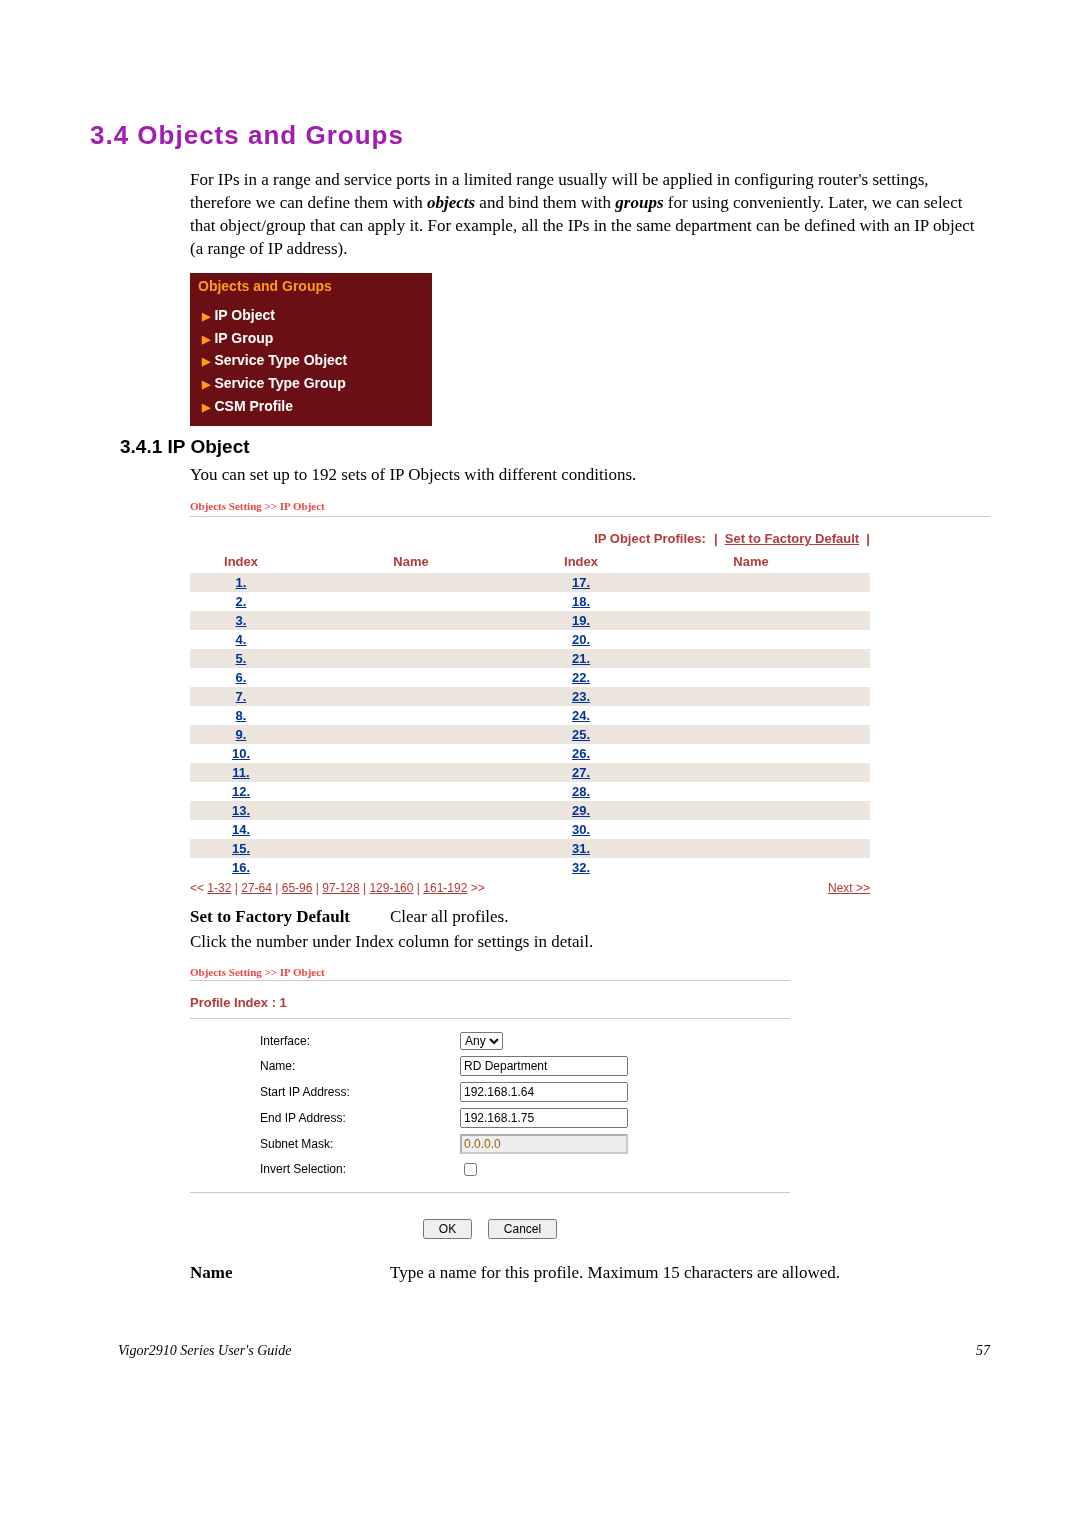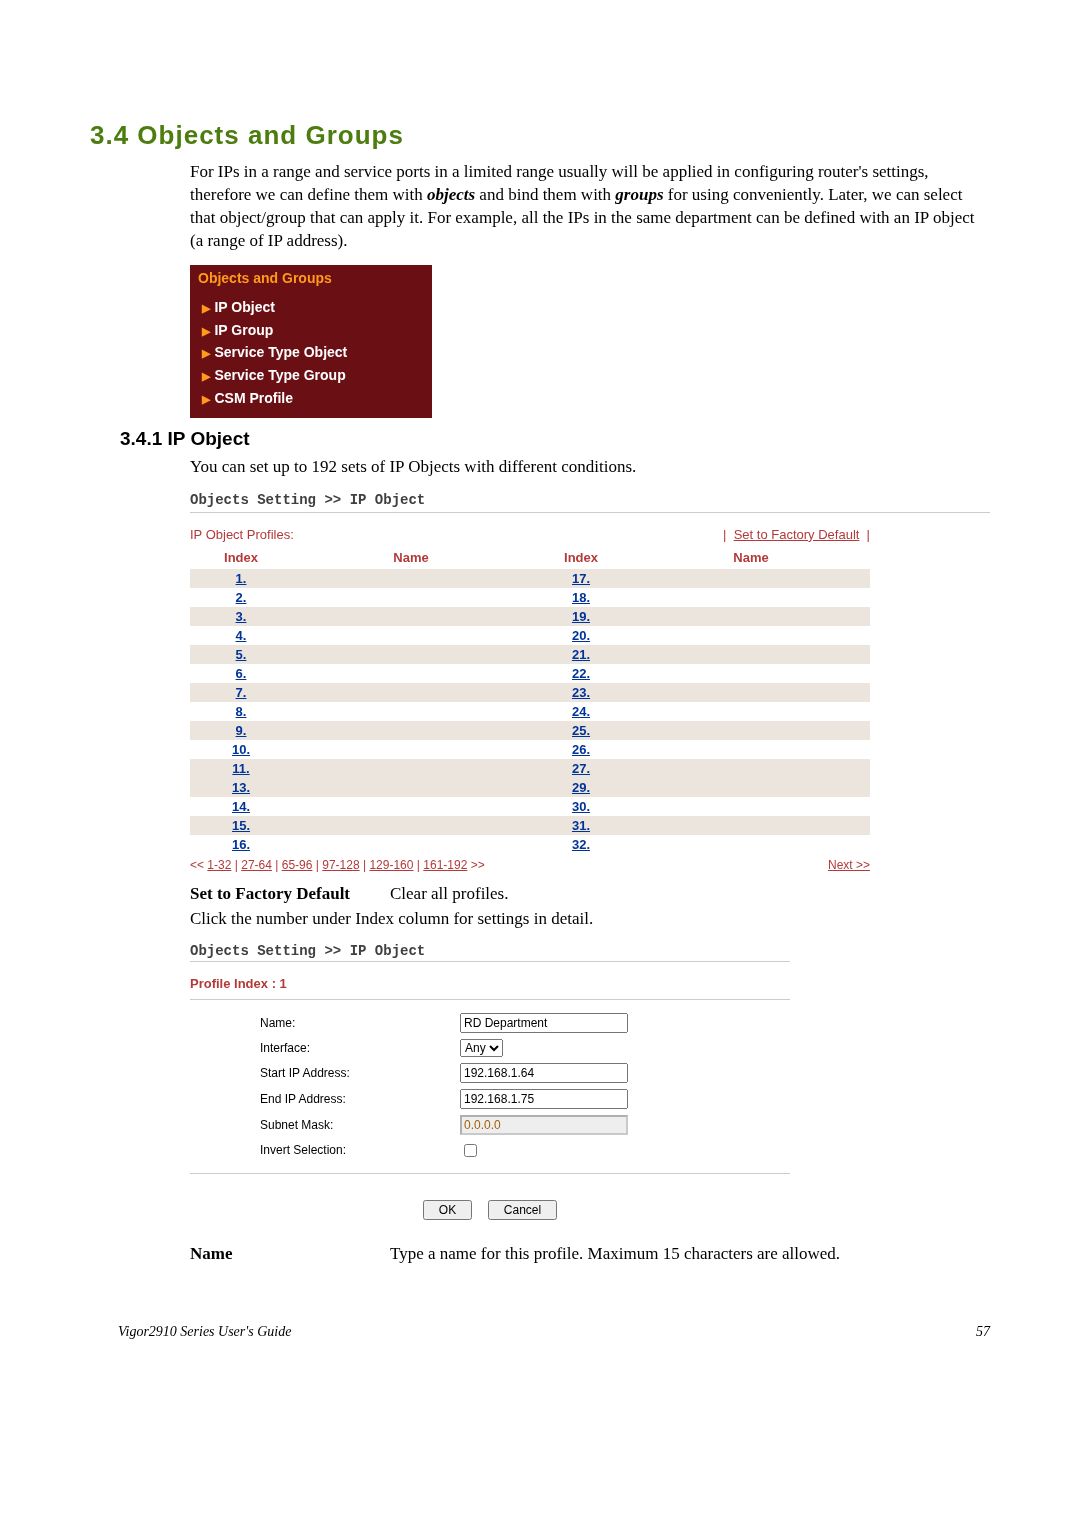--- a/index.html
+++ b/index.html
@@ -7,23 +7,23 @@
     font-family: "Times New Roman", serif;
     background: #fff;
     color: #000;
     width: 1080px;
     padding: 120px 90px 40px 90px;
     box-sizing: border-box;
   }
   .section-title {
     font-family: Arial, Helvetica, sans-serif;
     font-size: 26px;
-    color: #4d7c0f;
+    color: #a21caf;
     letter-spacing: 1px;
-    margin: 0 0 10px 0;
+    margin: 0 0 18px 0;
   }
   .body-block {
     margin-left: 100px;
     font-size: 17px;
     line-height: 1.35;
   }
   .body-block p { margin: 4px 0 12px 0; }
   .body-block em.ital { font-style: italic; font-weight: bold; }
 
   .menu-panel {
@@ -50,33 +50,33 @@
   .menu-item .tri { color:#ff9a1a; margin-right:4px; font-size:11px; }
 
   .subsection {
     font-family: Arial, sans-serif;
     font-size: 19px;
     font-weight: bold;
     margin: 10px 0 6px 30px;
   }
 
   .crumb {
-    font-family: Liberation Mono, monospace;
-    font-size: 14px;
+    font-family: Liberation Serif, serif;
+    font-size: 11px;
     font-weight: bold;
-    color:#404040;
+    color:#ef4444;
     margin: 12px 0 2px 0;
   }
   .thin-rule { border:none; border-top:1px solid #ccc; margin:2px 0 14px 0; }
 
   .profiles-box { margin-left:100px; width: 680px; }
   .prof-header {
-    display:flex; justify-content:space-between;
-    font-family: Arial, sans-serif; font-size:13px; font-weight:normal;
-    color:#b33a3a; margin-bottom:4px;
+    display:flex; justify-content:flex-end;
+    font-family: Arial, sans-serif; font-size:13px; font-weight:bold;
+    color:#b33a3a; margin-bottom:4px;gap:8px;
   }
   .prof-header a { color:#b33a3a; text-decoration:underline; }
   .prof-table {
     width:100%; border-collapse:collapse;
     font-family: Arial, sans-serif; font-size:13px;
   }
   .prof-table th { color:#b33a3a; font-weight:bold; padding:4px 6px; text-align:center; }
   .prof-table td { padding:2px 6px; text-align:center; }
   .prof-table td.idx a { color:#003399; text-decoration:underline; font-weight:bold;}
   .row-even { background:#ece5de; }
@@ -219,20 +219,26 @@
           <td></td>
           <td class="idx"><a href="#">26.</a></td>
           <td></td>
         </tr>
         <tr class="row-even">
           <td class="idx"><a href="#">11.</a></td>
           <td></td>
           <td class="idx"><a href="#">27.</a></td>
           <td></td>
         </tr>
+        <tr class="row-odd">
+          <td class="idx"><a href="#">12.</a></td>
+          <td></td>
+          <td class="idx"><a href="#">28.</a></td>
+          <td></td>
+        </tr>
         <tr class="row-even">
           <td class="idx"><a href="#">13.</a></td>
           <td></td>
           <td class="idx"><a href="#">29.</a></td>
           <td></td>
         </tr>
         <tr class="row-odd">
           <td class="idx"><a href="#">14.</a></td>
           <td></td>
           <td class="idx"><a href="#">30.</a></td>
@@ -266,26 +272,26 @@
 <div class="body-block">
   <p>Click the number under Index column for settings in detail.</p>
 </div>
 
 <div class="form-box">
   <div class="crumb" style="margin-left:0">Objects Setting &gt;&gt; IP Object</div>
   <hr class="thin-rule">
   <div class="form-title">Profile Index : 1</div>
   <div class="form-body">
     <div class="frow">
+        <span class="lbl">Interface:</span>
+        <select><option>Any</option></select>
+      </div>
+    <div class="frow">
         <span class="lbl">Name:</span>
         <input type="text" value="RD Department" style="">
-      </div>
-    <div class="frow">
-        <span class="lbl">Interface:</span>
-        <select><option>Any</option></select>
       </div>
     <div class="frow">
         <span class="lbl">Start IP Address:</span>
         <input type="text" value="192.168.1.64" style="">
       </div>
     <div class="frow">
         <span class="lbl">End IP Address:</span>
         <input type="text" value="192.168.1.75" style="">
       </div>
     <div class="frow">

